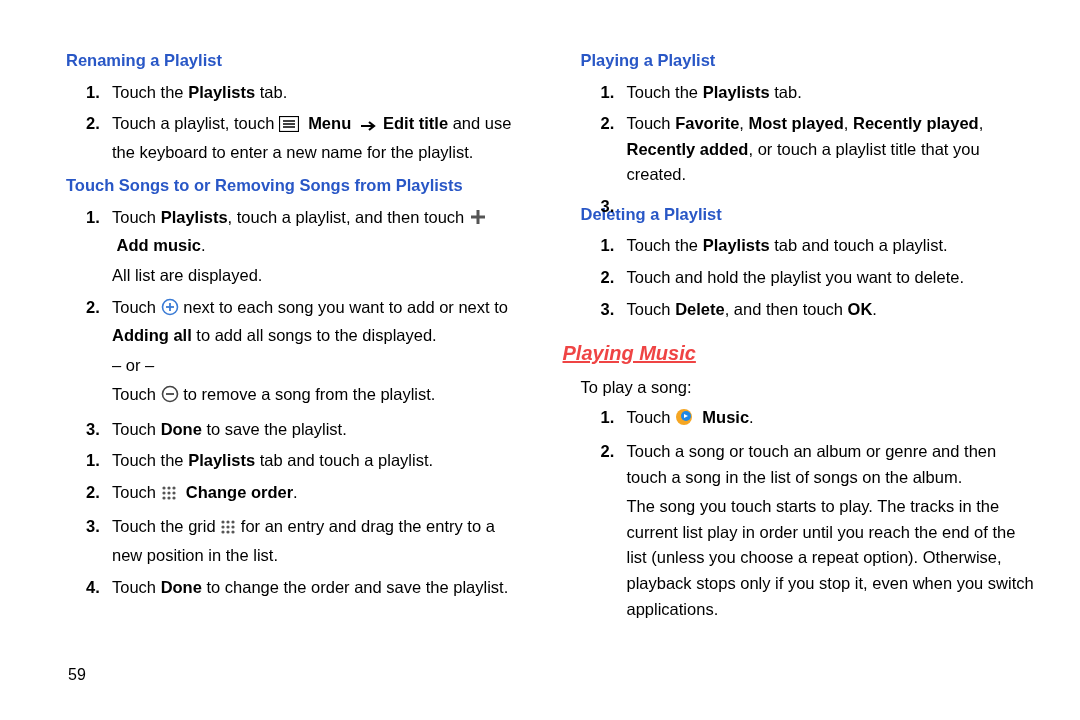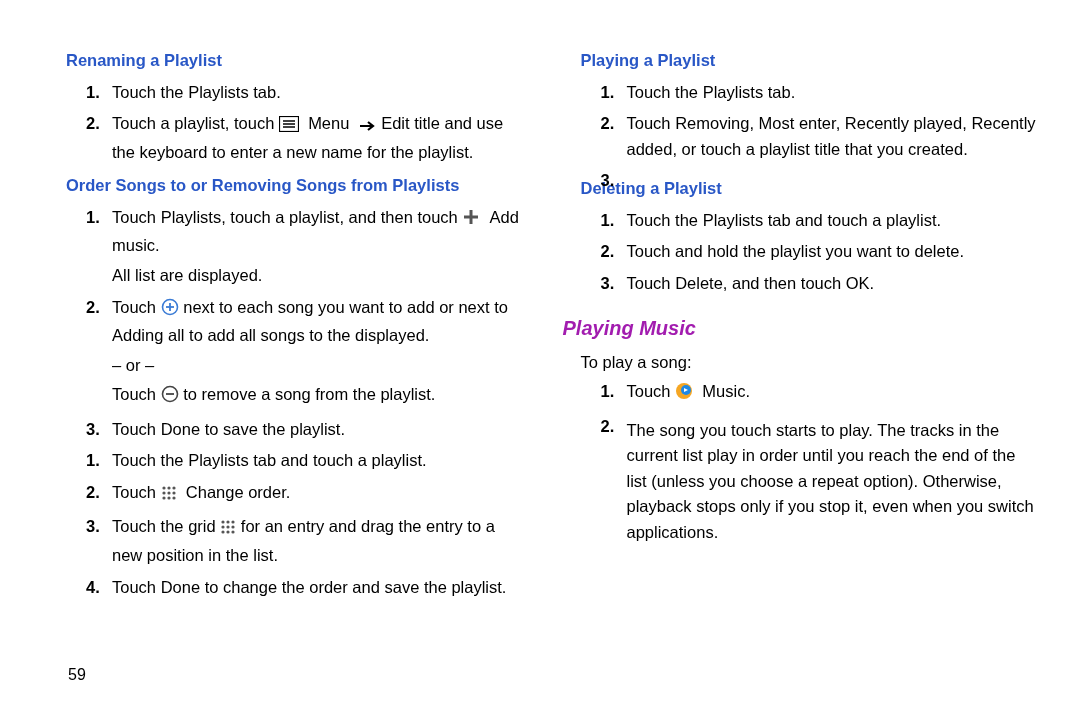--- a/index.html
+++ b/index.html
@@ -22,25 +22,26 @@
   .column {
     flex: 1;
     min-width: 0;
   }
   .heading-blue {
     color: #2957c6;
     font-weight: bold;
     margin: 6px 0 4px 18px;
   }
   .section-title {
-    color: #a21caf;
+    color: #ef4444;
     font-style: italic;
     font-weight: bold;
     font-size: 20px;
     margin: 14px 0 6px 0;
+    text-decoration: underline;
   }
   ol.steps {
     list-style: none;
     margin: 0 0 2px 0;
     padding: 0 0 0 38px;
   }
   ol.steps > li {
     position: relative;
     padding: 2px 0 2px 26px;
     margin-bottom: 2px;
@@ -48,21 +49,21 @@
   ol.steps > li .li-number {
     position: absolute;
     left: 0;
     top: 2px;
     font-weight: bold;
   }
   .indent-sub {
     display: block;
     margin-top: 4px;
   }
-  .bold { font-weight: normal; }
+  .bold { font-weight: bold; }
   .inline-icon {
     display: inline-block;
     vertical-align: -3px;
     overflow: visible;
   }
   .page-number {
     position: absolute;
     bottom: 32px;
     left: 68px;
     font-size: 16px;
@@ -90,21 +91,21 @@
               <line x1="4" y1="8" x2="16" y2="8" stroke="#000" stroke-width="1.5"></line>
               <line x1="4" y1="11" x2="16" y2="11" stroke="#000" stroke-width="1.5"></line>
             </svg></span>
         <span class="bold">&nbsp;</span><span class="bold">Menu</span>
         <span class="bold">&nbsp;</span><span class="inline-icon"><svg width="18" height="12">
               <path d="M1 6 H13 M9 2 L14 6 L9 10" fill="none" stroke="#000" stroke-width="2.2"></path>
             </svg></span><span class="bold">&nbsp;</span><span class="bold">Edit title</span><span> and use the keyboard to enter a new name for the playlist.</span>
       </li>
     </ol>
 
-    <div class="heading-blue">Order Songs to or Removing Songs from Playlists</div>
+    <div class="heading-blue">Touch Songs to or Removing Songs from Playlists</div>
     <ol class="steps">
       <li><span class="li-number">1.</span>
         <span>Touch </span><span class="bold">Playlists</span><span>, touch a playlist, and then touch </span>
         <span class="inline-icon"><svg width="18" height="18">
               <line x1="9" y1="2" x2="9" y2="16" stroke="#555" stroke-width="3"></line>
               <line x1="2" y1="9" x2="16" y2="9" stroke="#555" stroke-width="3"></line>
             </svg></span>
         <span class="bold">&nbsp;</span><span class="bold">Add music</span><span>.</span>
         <span class="indent-sub">All list are displayed.</span>
       </li>
@@ -168,21 +169,21 @@
   </div>
 
   <div class="column">
 
     <div class="heading-blue">Playing a Playlist</div>
     <ol class="steps">
       <li><span class="li-number">1.</span>
         <span>Touch the </span><span class="bold">Playlists</span><span> tab.</span>
       </li>
       <li><span class="li-number">2.</span>
-        <span>Touch </span><span class="bold">Removing</span><span>, </span><span class="bold">Most enter</span><span>, </span><span class="bold">Recently played</span><span>, </span><span class="bold">Recently added</span><span>, or touch a playlist title that you created.</span>
+        <span>Touch </span><span class="bold">Favorite</span><span>, </span><span class="bold">Most played</span><span>, </span><span class="bold">Recently played</span><span>, </span><span class="bold">Recently added</span><span>, or touch a playlist title that you created.</span>
       </li>
       <li><span class="li-number">3.</span>
       </li>
     </ol>
 
     <div class="heading-blue">Deleting a Playlist</div>
     <ol class="steps">
       <li><span class="li-number">1.</span>
         <span>Touch the </span><span class="bold">Playlists</span><span> tab and touch a playlist.</span>
       </li>
@@ -199,20 +200,21 @@
     <ol class="steps">
       <li><span class="li-number">1.</span>
         <span>Touch </span><span class="inline-icon"><svg width="18" height="18">
               <circle cx="9" cy="9" r="8" fill="#f5a623"></circle>
               <circle cx="11" cy="8" r="5" fill="#1e88e5"></circle>
               <path d="M9 6 L13 8 L9 10 Z" fill="#fff"></path>
             </svg></span>
         <span class="bold">&nbsp;</span><span class="bold">Music</span><span>.</span>
       </li>
       <li><span class="li-number">2.</span>
+        <span>Touch a song or touch an album or genre and then touch a song in the list of songs on the album.</span>
         <span class="indent-sub">The song you touch starts to play. The tracks in the current list play in order until you reach the end of the list (unless you choose a repeat option). Otherwise, playback stops only if you stop it, even when you switch applications.</span>
       </li>
     </ol>
 
   </div>
 </div>
 
 <div class="page-number">59</div>
 
 </body></html>

